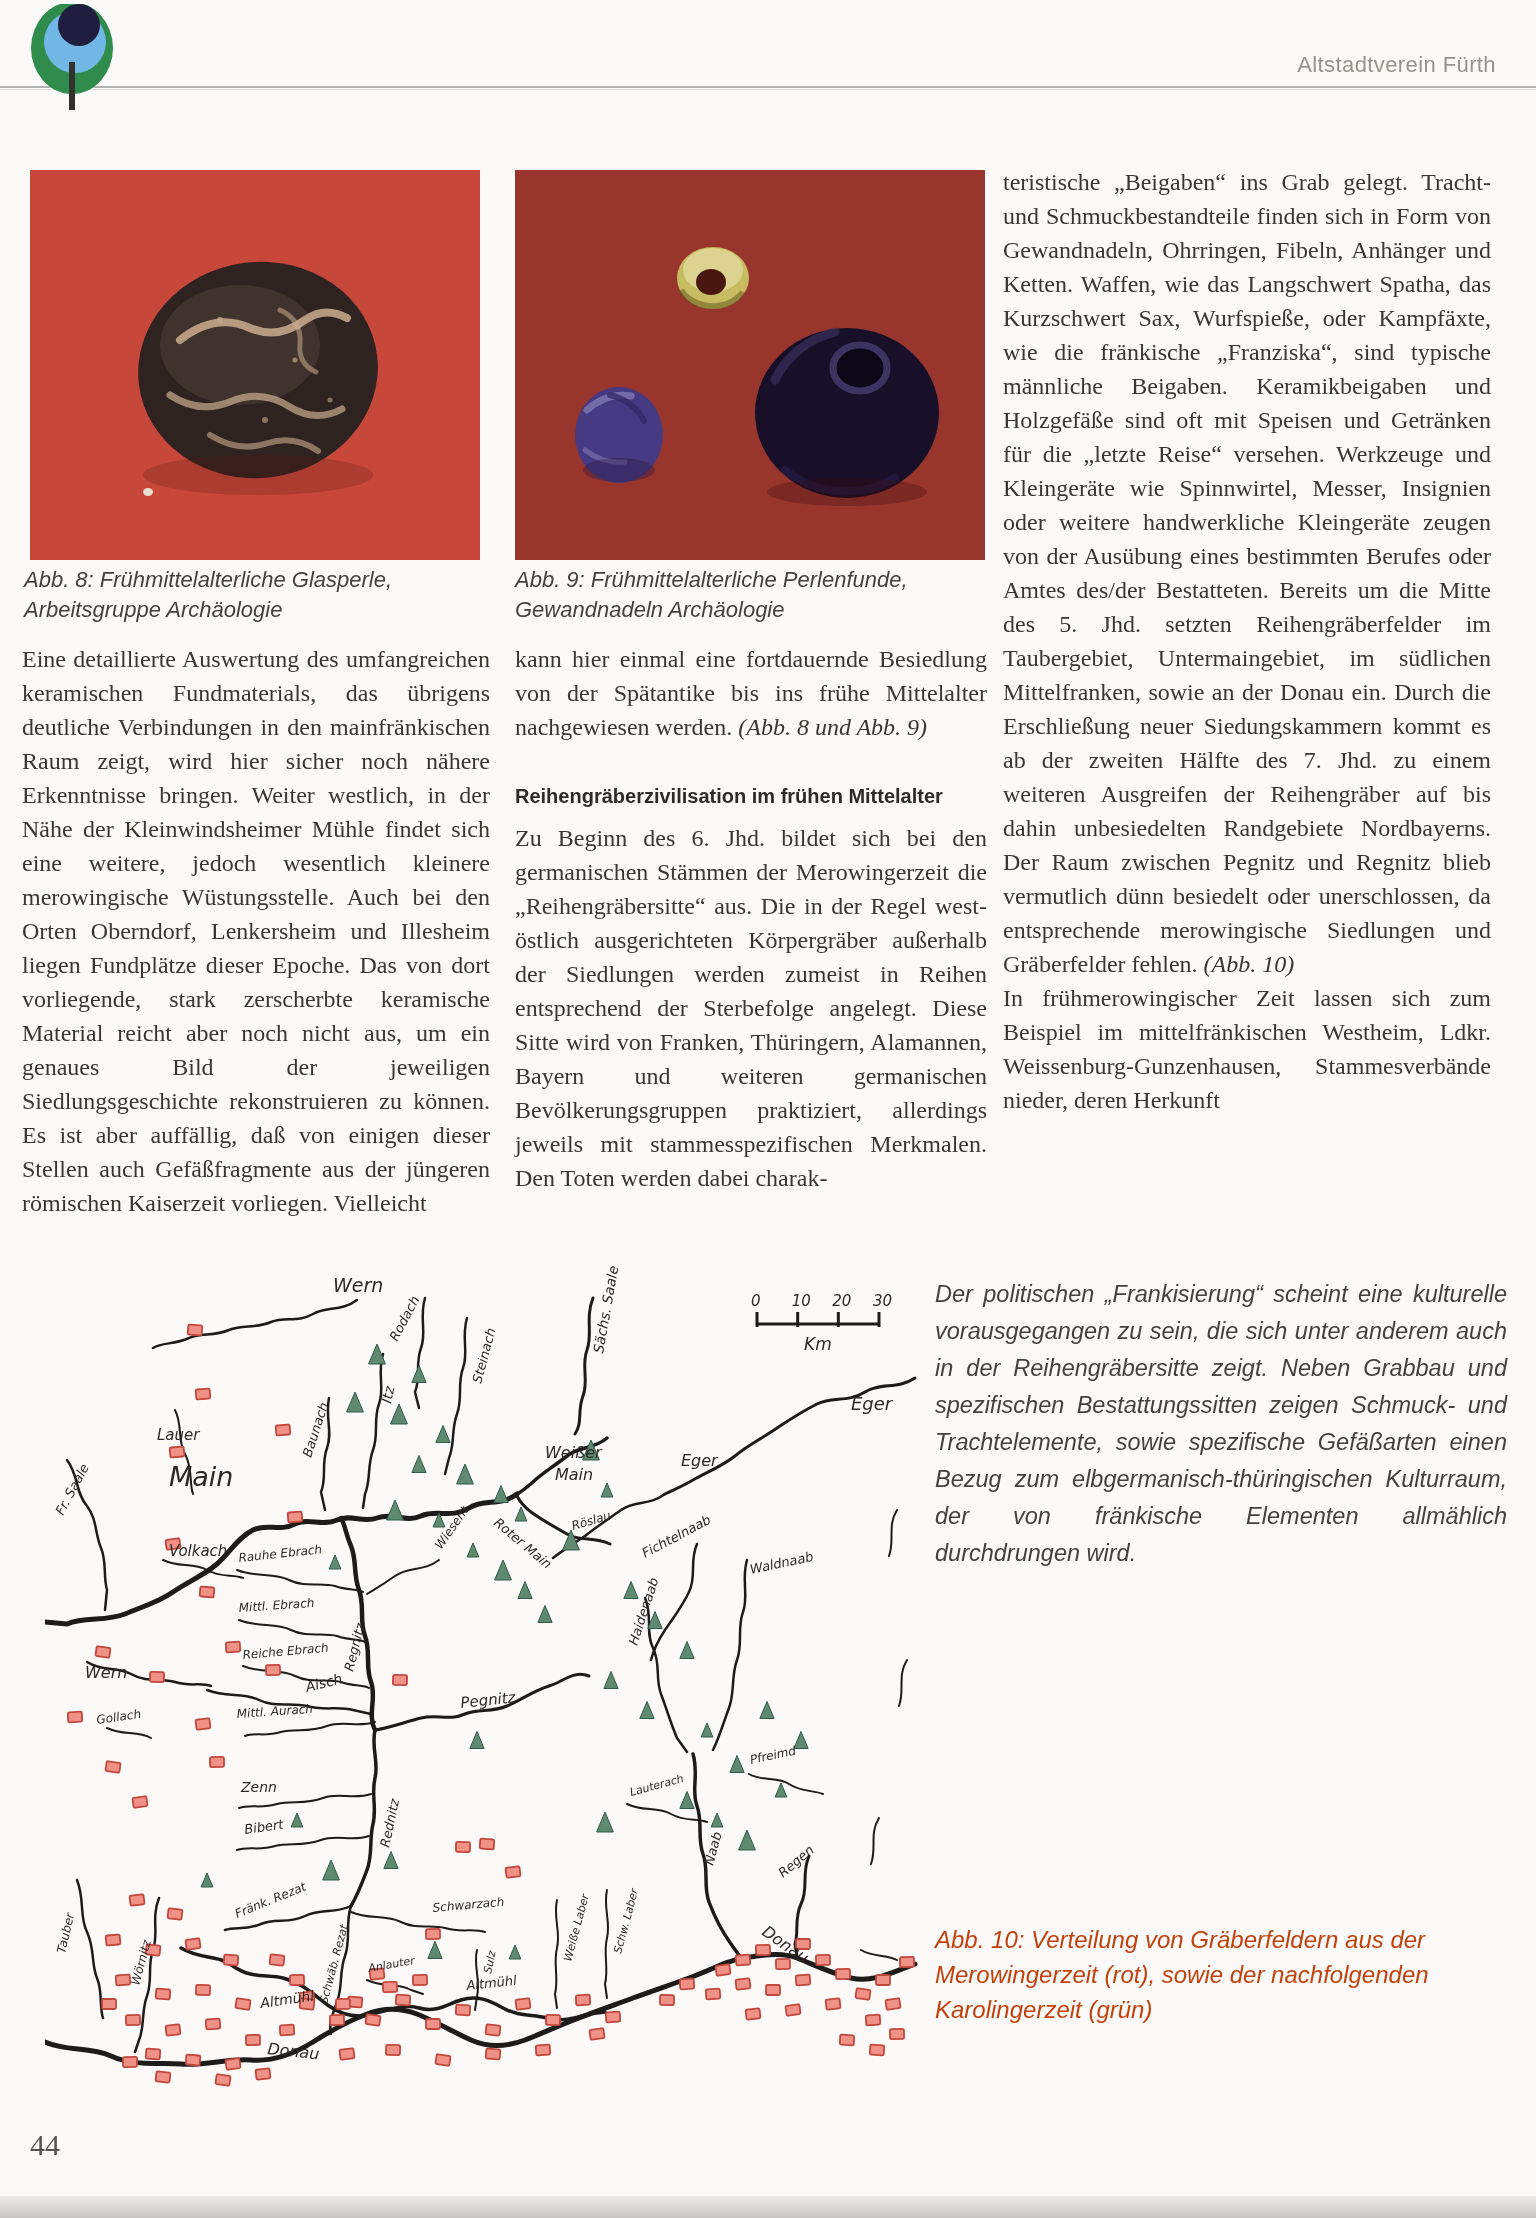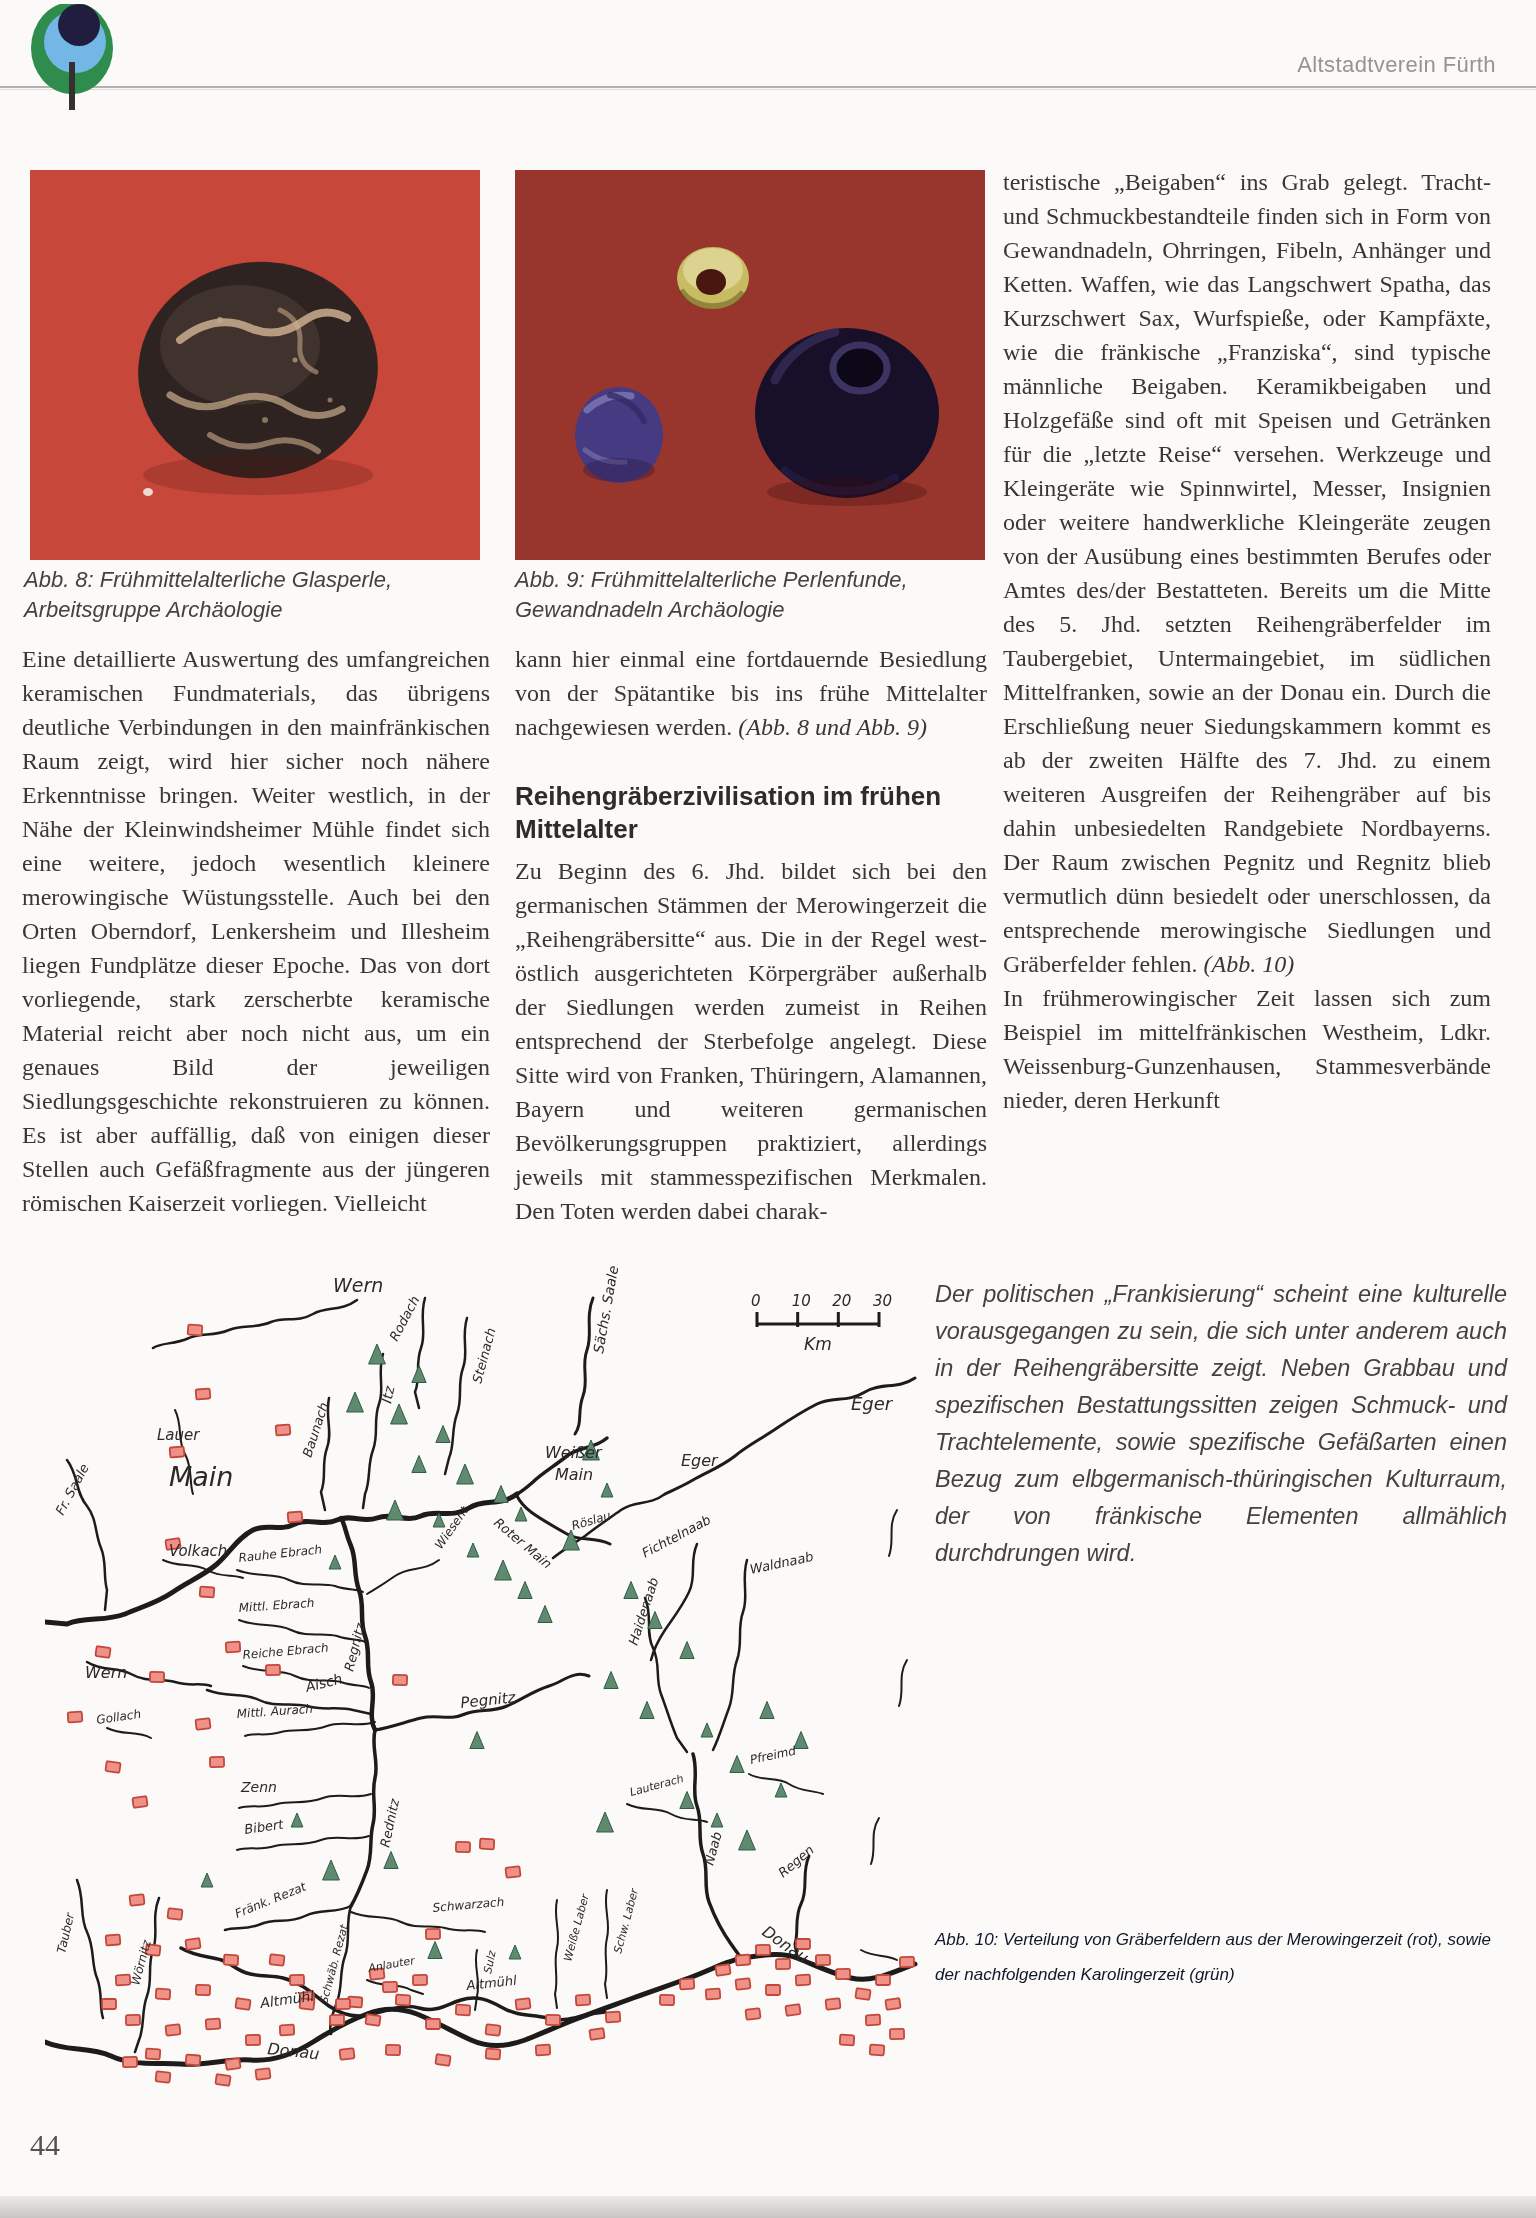--- a/index.html
+++ b/index.html
@@ -14,32 +14,32 @@
 
   
   .photo{position:absolute;top:170px;}
   .photo svg{display:block;}
   .figcap{position:absolute;top:565px;font-family:"Liberation Sans",sans-serif;font-style:italic;font-size:22px;line-height:30px;color:#45423e;}
 
   
   .col{position:absolute;font-size:24px;line-height:34px;color:#3a3733;text-align:justify;}
   .col p{margin:0;}
   .ref-italic{font-style:italic;}
-  .col h2{font-family:"Liberation Sans",sans-serif;font-size:26px;line-height:33px;color:#2e2b28;margin:0;text-align:left;}
+  .col h2{font-family:"Liberation Sans",sans-serif;font-size:20px;line-height:33px;color:#2e2b28;margin:0;text-align:left;}
   #col1{left:22px;top:642px;width:468px;}
   #col2{left:515px;top:642px;width:472px;}
   #col2 .gap{height:22px;}
   #col2 h2{margin:14px 0 8px 0;}
   #col3{left:1003px;top:165px;width:488px;}
   #col3 .p2{margin-top:0;}
 
   
   #map-wrap{position:absolute;left:45px;top:1262px;width:875px;height:853px;}
   .sidenote{position:absolute;left:935px;top:1276px;width:572px;font-family:"Liberation Sans",sans-serif;font-style:italic;font-size:23.5px;line-height:37px;color:#45423e;text-align:justify;}
-  .fig10cap{position:absolute;left:935px;top:1922px;width:572px;font-family:"Liberation Sans",sans-serif;font-style:italic;font-size:17px;line-height:35px;color:#0f172a;}
+  .fig10cap{position:absolute;left:935px;top:1922px;width:572px;font-family:"Liberation Sans",sans-serif;font-style:italic;font-size:24px;line-height:35px;color:#c2410c;}
   .fig10cap div{margin:0;}
 
   .pageno{position:absolute;left:30px;top:2128px;font-family:Liberation Serif, serif;font-size:30px;color:#55524e;}
   .bottom-strip{position:absolute;left:0;bottom:0;width:1536px;height:22px;background:linear-gradient(#eceae7,#c7c6c3);}
 </style>
 </head>
 <body>
 
 <div class="page">
 

